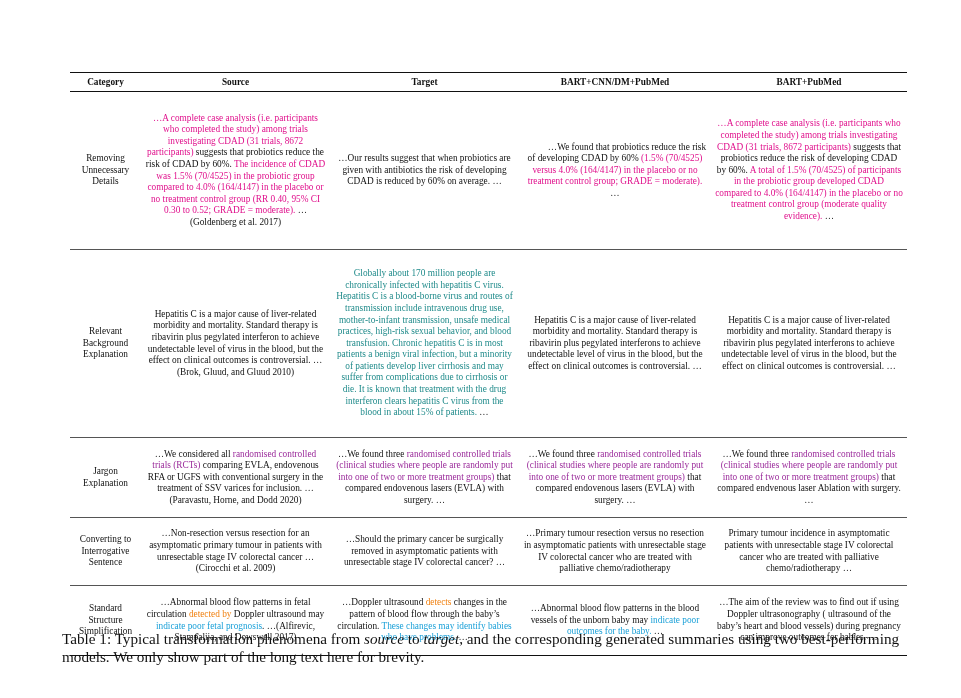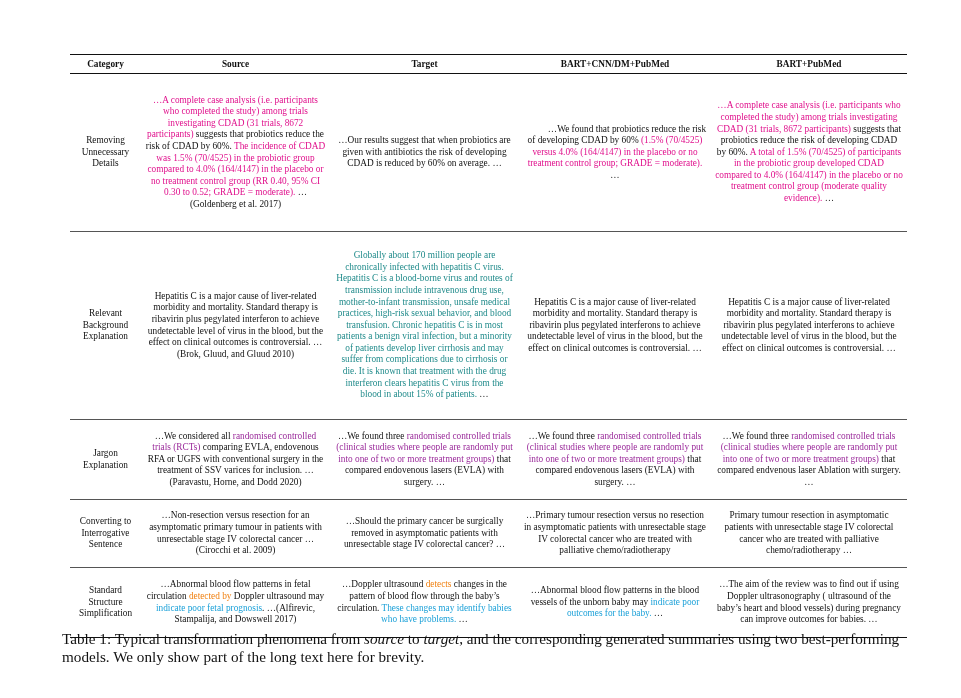--- a/index.html
+++ b/index.html
@@ -3,21 +3,21 @@
   <meta charset="utf-8">
   <style>
     html, body { margin: 0; padding: 0; background: #ffffff; }
     body {
       width: 961px; height: 698px; overflow: hidden;
       font-family: "Liberation Serif", "DejaVu Serif", serif;
       color: #111;
       position: relative;
     }
     .table-wrap {
-      position: absolute; left: 70px; top: 54px; width: 837px;
+      position: absolute; left: 70px; top: 72px; width: 837px;
     }
     table {
       width: 100%;
       border-collapse: collapse;
       font-size: 9.3px;
       line-height: 11.6px;
       table-layout: fixed;
     }
     thead th {
       font-weight: bold;
@@ -87,21 +87,21 @@
         <td><span style="color: rgb(17, 17, 17);">…We considered all </span><span style="color: rgb(154, 42, 154);">randomised controlled trials (RCTs)</span><span style="color: rgb(17, 17, 17);"> comparing EVLA, endovenous RFA or UGFS with conventional surgery in the treatment of SSV varices for inclusion. …(Paravastu, Horne, and Dodd 2020)</span></td>
         <td><span style="color: rgb(17, 17, 17);">…We found three </span><span style="color: rgb(154, 42, 154);">randomised controlled trials (clinical studies where people are randomly put into one of two or more treatment groups)</span><span style="color: rgb(17, 17, 17);"> that compared endovenous lasers (EVLA) with surgery. …</span></td>
         <td><span style="color: rgb(17, 17, 17);">…We found three </span><span style="color: rgb(154, 42, 154);">randomised controlled trials (clinical studies where people are randomly put into one of two or more treatment groups)</span><span style="color: rgb(17, 17, 17);"> that compared endovenous lasers (EVLA) with surgery. …</span></td>
         <td><span style="color: rgb(17, 17, 17);">…We found three </span><span style="color: rgb(154, 42, 154);">randomised controlled trials (clinical studies where people are randomly put into one of two or more treatment groups)</span><span style="color: rgb(17, 17, 17);"> that compared endvenous laser Ablation with surgery. …</span></td>
       </tr>
       <tr style="height:68px">
         <td class="cat">Converting to Interrogative Sentence</td>
         <td><span style="color: rgb(17, 17, 17);">…Non-resection versus resection for an asymptomatic primary tumour in patients with unresectable stage IV colorectal cancer …(Cirocchi et al. 2009)</span></td>
         <td><span style="color: rgb(17, 17, 17);">…Should the primary cancer be surgically removed in asymptomatic patients with unresectable stage IV colorectal cancer? …</span></td>
         <td><span style="color: rgb(17, 17, 17);">…Primary tumour resection versus no resection in asymptomatic patients with unresectable stage IV colorectal cancer who are treated with palliative chemo/radiotherapy</span></td>
-        <td><span style="color: rgb(17, 17, 17);">Primary tumour resection in asymptomatic patients with unresectable stage IV colorectal cancer who are treated with palliative chemo/radiotherapy …</span></td>
+        <td><span style="color: rgb(17, 17, 17);">Primary tumour incidence in asymptomatic patients with unresectable stage IV colorectal cancer who are treated with palliative chemo/radiotherapy …</span></td>
       </tr>
       <tr style="height:70px">
         <td class="cat">Standard Structure Simplification</td>
         <td><span style="color: rgb(17, 17, 17);">…Abnormal blood flow patterns in fetal circulation </span><span style="color: rgb(240, 128, 16);">detected by</span><span style="color: rgb(17, 17, 17);"> Doppler ultrasound may </span><span style="color: rgb(26, 160, 216);">indicate poor fetal prognosis</span><span style="color: rgb(17, 17, 17);">. …(Alfirevic, Stampalija, and Dowswell 2017)</span></td>
         <td><span style="color: rgb(17, 17, 17);">…Doppler ultrasound </span><span style="color: rgb(240, 128, 16);">detects</span><span style="color: rgb(17, 17, 17);"> changes in the pattern of blood flow through the baby’s circulation. </span><span style="color: rgb(26, 160, 216);">These changes may identify babies who have problems.</span><span style="color: rgb(17, 17, 17);"> …</span></td>
         <td><span style="color: rgb(17, 17, 17);">…Abnormal blood flow patterns in the blood vessels of the unborn baby may </span><span style="color: rgb(26, 160, 216);">indicate poor outcomes for the baby.</span><span style="color: rgb(17, 17, 17);"> …</span></td>
         <td><span style="color: rgb(17, 17, 17); margin-top: 18px;">…The aim of the review was to find out if using Doppler ultrasonography ( ultrasound of the baby’s heart and blood vessels) during pregnancy can improve outcomes for babies. …</span></td>
       </tr>
     </tbody>
   </table>

